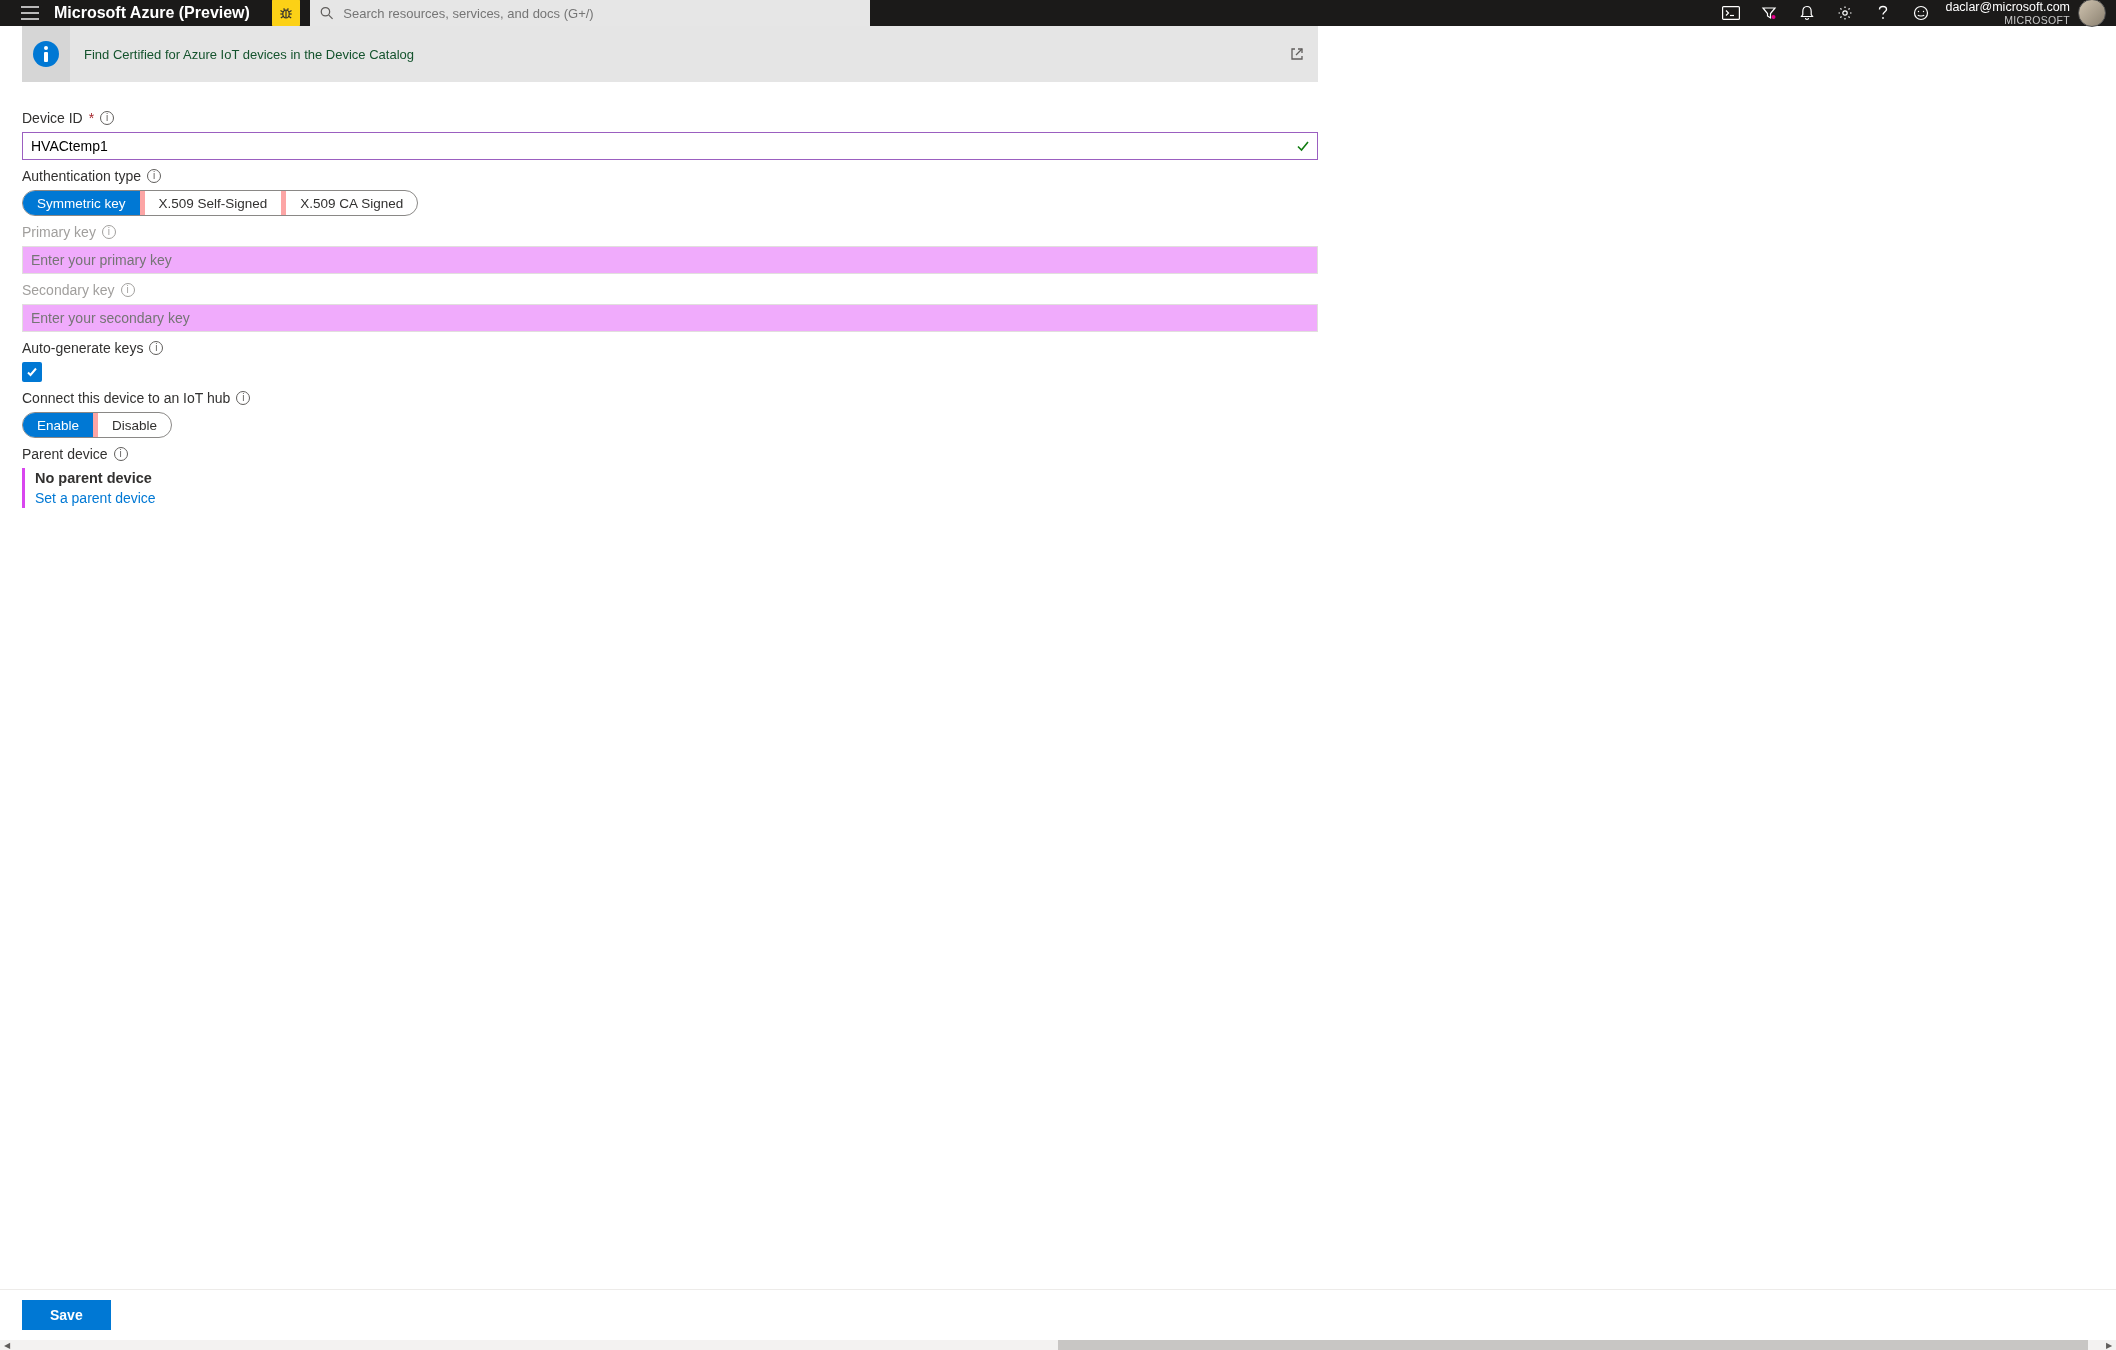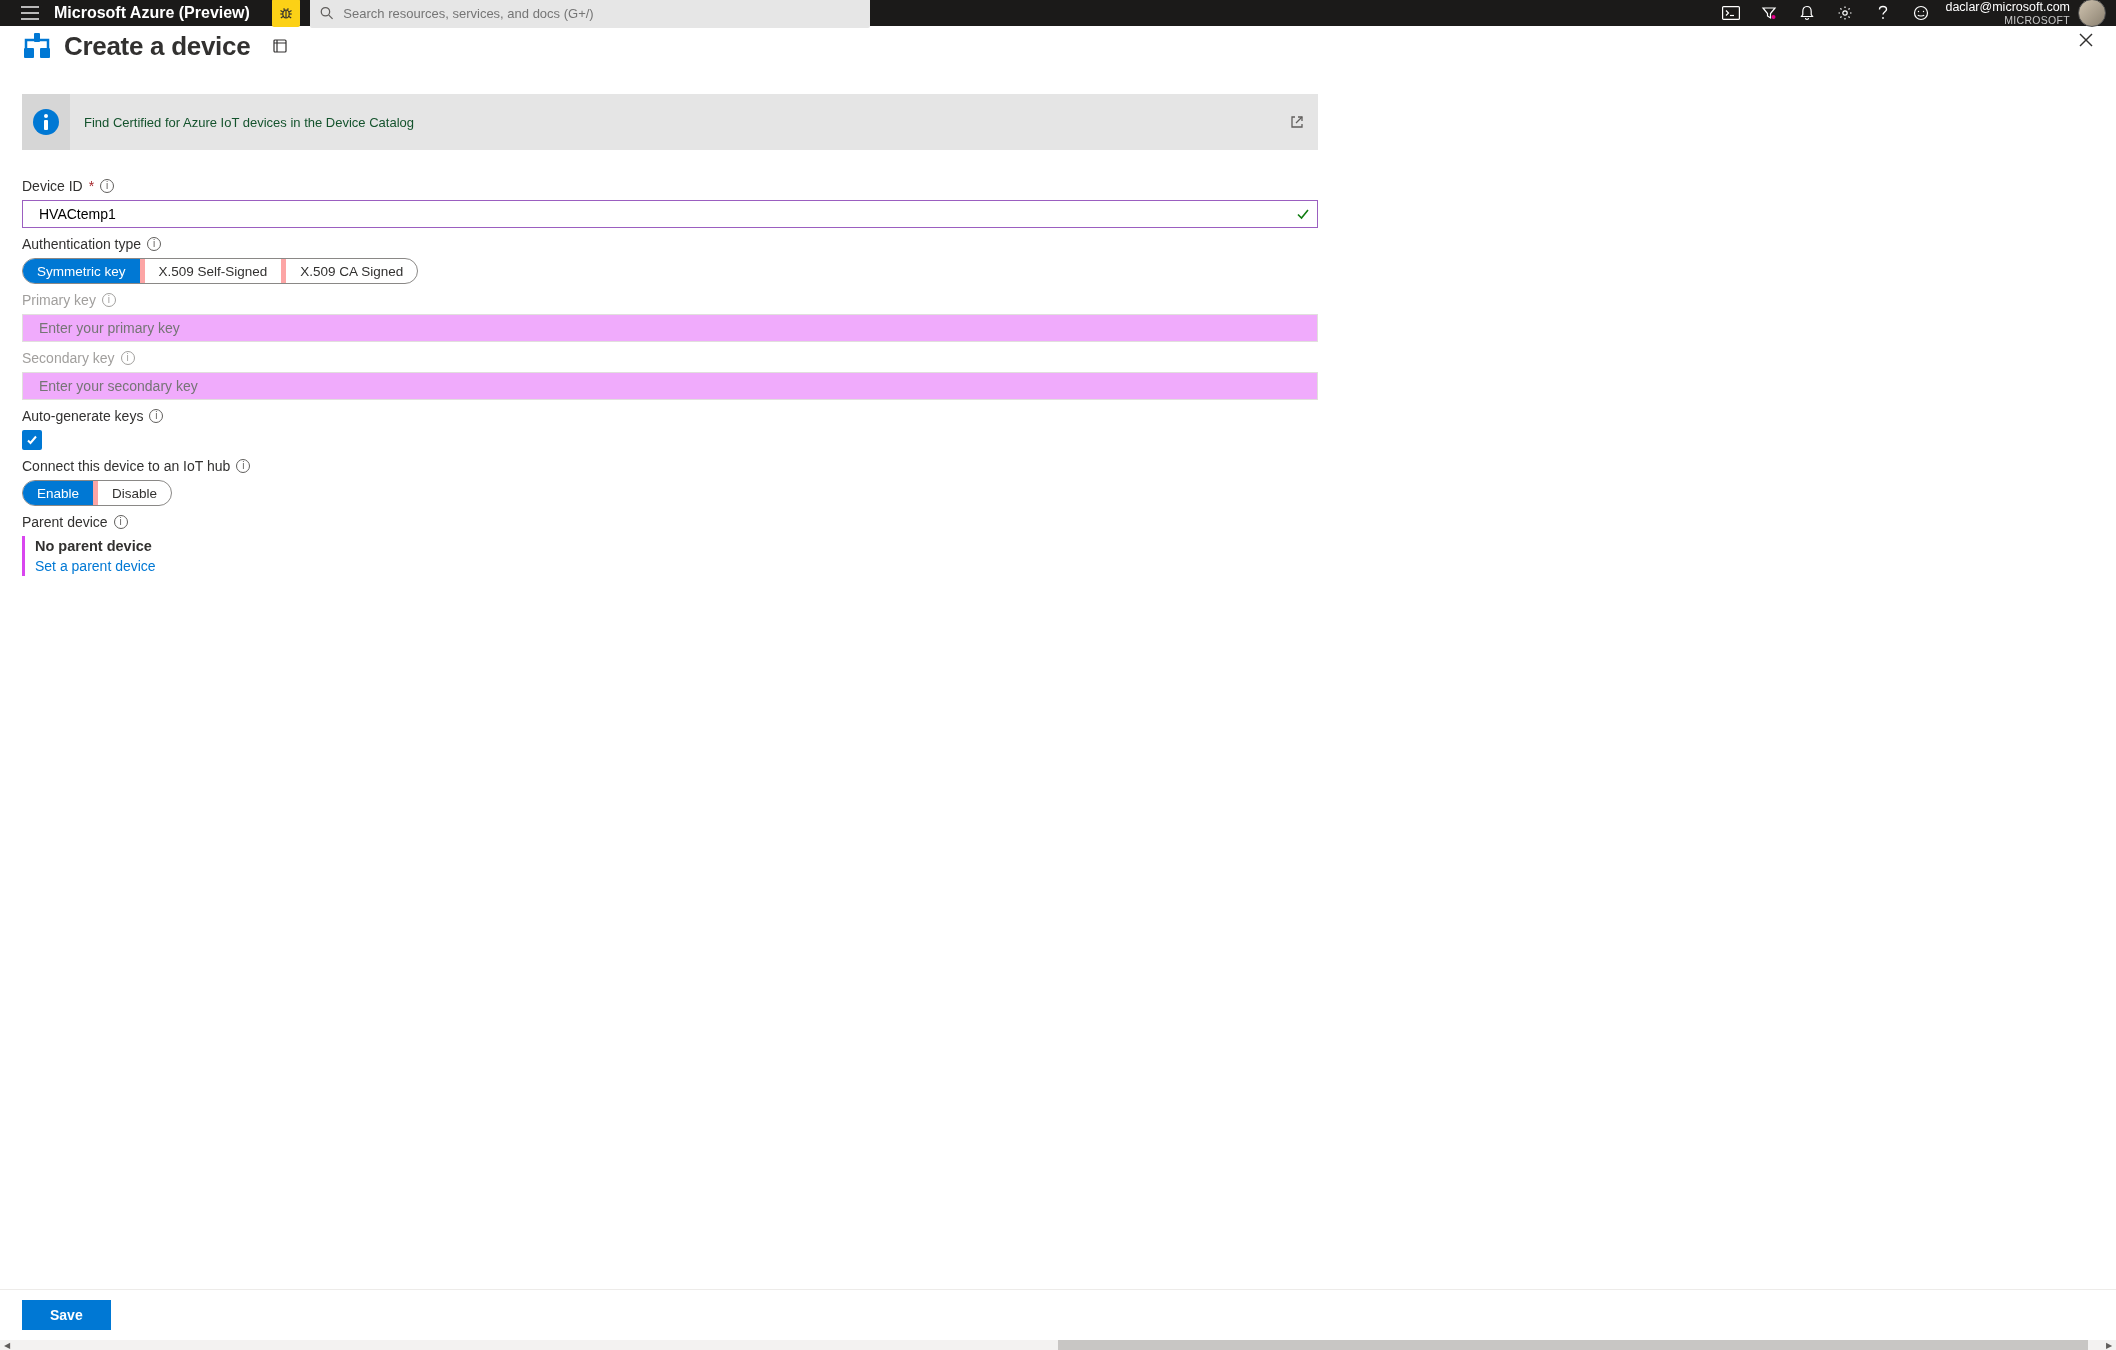--- a/index.html
+++ b/index.html
@@ -43,21 +43,21 @@
   .info-banner-text { padding:0 14px; color:#14532d; font-size:13px; }
   .info-banner-link { position:absolute; right:14px; top:50%; transform:translateY(-50%); cursor:pointer; }
 
   .field-block { margin-bottom:8px; }
   .field-label-row { display:flex; align-items:center; gap:6px; margin-bottom:6px; font-size:14px; color:#323130; }
   .field-label-row.disabled { color:#a19f9d; }
   .req-star { color:#a4262c; }
   .info-circle { width:14px; height:14px; border:1px solid #605e5c; border-radius:50%; display:inline-flex; align-items:center; justify-content:center; font-size:10px; color:#605e5c; line-height:1; }
   .info-circle.disabled { border-color:#a19f9d; color:#a19f9d; }
 
-  .text-input { width:100%; height:28px; border:1px solid #8a8886; padding:0 16px; font-size:14px; background:#fff; }
+  .text-input { width:100%; height:28px; border:1px solid #8a8886; padding:0 8px; font-size:14px; background:#fff; }
   .text-input.valid { border-color:#9b5fc0; }
   .text-input:disabled { background:#f0abfc; border-color:#e1dfdd; color:#605e5c; }
   .input-wrap { position:relative; }
   .input-check { position:absolute; right:8px; top:50%; transform:translateY(-50%); color:#107c10; }
 
   .pill-group { display:inline-flex; border:1px solid #8a8886; border-radius:14px; overflow:hidden; height:26px; }
   .pill { padding:0 14px; display:flex; align-items:center; font-size:13.5px; cursor:pointer; border-left:5px solid #fca5a5; }
   .pill:first-child { border-left:none; }
   .pill.active { background:#0078d4; color:#fff; }
 
@@ -159,45 +159,20 @@
       <div class="user-text">
         <span class="user-email">daclar@microsoft.com</span>
         <span class="user-org">MICROSOFT</span>
       </div>
       <div class="avatar"></div>
     </div>
   </div>
 
   <div class="content-outer">
 
-    <div class="title-row">
-      <div class="title-icon">
-        <svg width="34" height="34" viewBox="0 0 34 34">
-            <g fill="#0078d4">
-              <rect x="4" y="18" width="10" height="10" rx="1"></rect>
-              <rect x="20" y="18" width="10" height="10" rx="1"></rect>
-              <path d="M6 18 L6 10 L28 10 L28 18" stroke="#0078d4" stroke-width="2.5" fill="none"></path>
-              <rect x="14" y="3" width="6" height="9" rx="1"></rect>
-            </g>
-          </svg>
-      </div>
-      <div class="page-title">Create a device</div>
-      <div class="pin-icon">
-        <svg width="16" height="16" viewBox="0 0 16 16" fill="none" stroke="#323130" stroke-width="1.2">
-            <rect x="2" y="2" width="12" height="12" rx="1"></rect>
-            <path d="M5 2 L5 14 M2 5 L14 5"></path>
-          </svg>
-      </div>
-      <div class="close-x">
-        <svg width="16" height="16" viewBox="0 0 16 16" stroke="#323130" stroke-width="1.4">
-            <line x1="2" y1="2" x2="14" y2="14"></line>
-            <line x1="14" y1="2" x2="2" y2="14"></line>
-          </svg>
-      </div>
-    </div>
 
     <div class="form-area">
 
       <div class="info-banner">
         <div class="info-banner-iconbox">
           <svg width="28" height="28" viewBox="0 0 28 28">
               <circle cx="14" cy="14" r="13" fill="#0078d4"></circle>
               <circle cx="14" cy="8" r="2" fill="#fff"></circle>
               <rect x="12" y="12" width="4" height="10" rx="1" fill="#fff"></rect>
             </svg>

